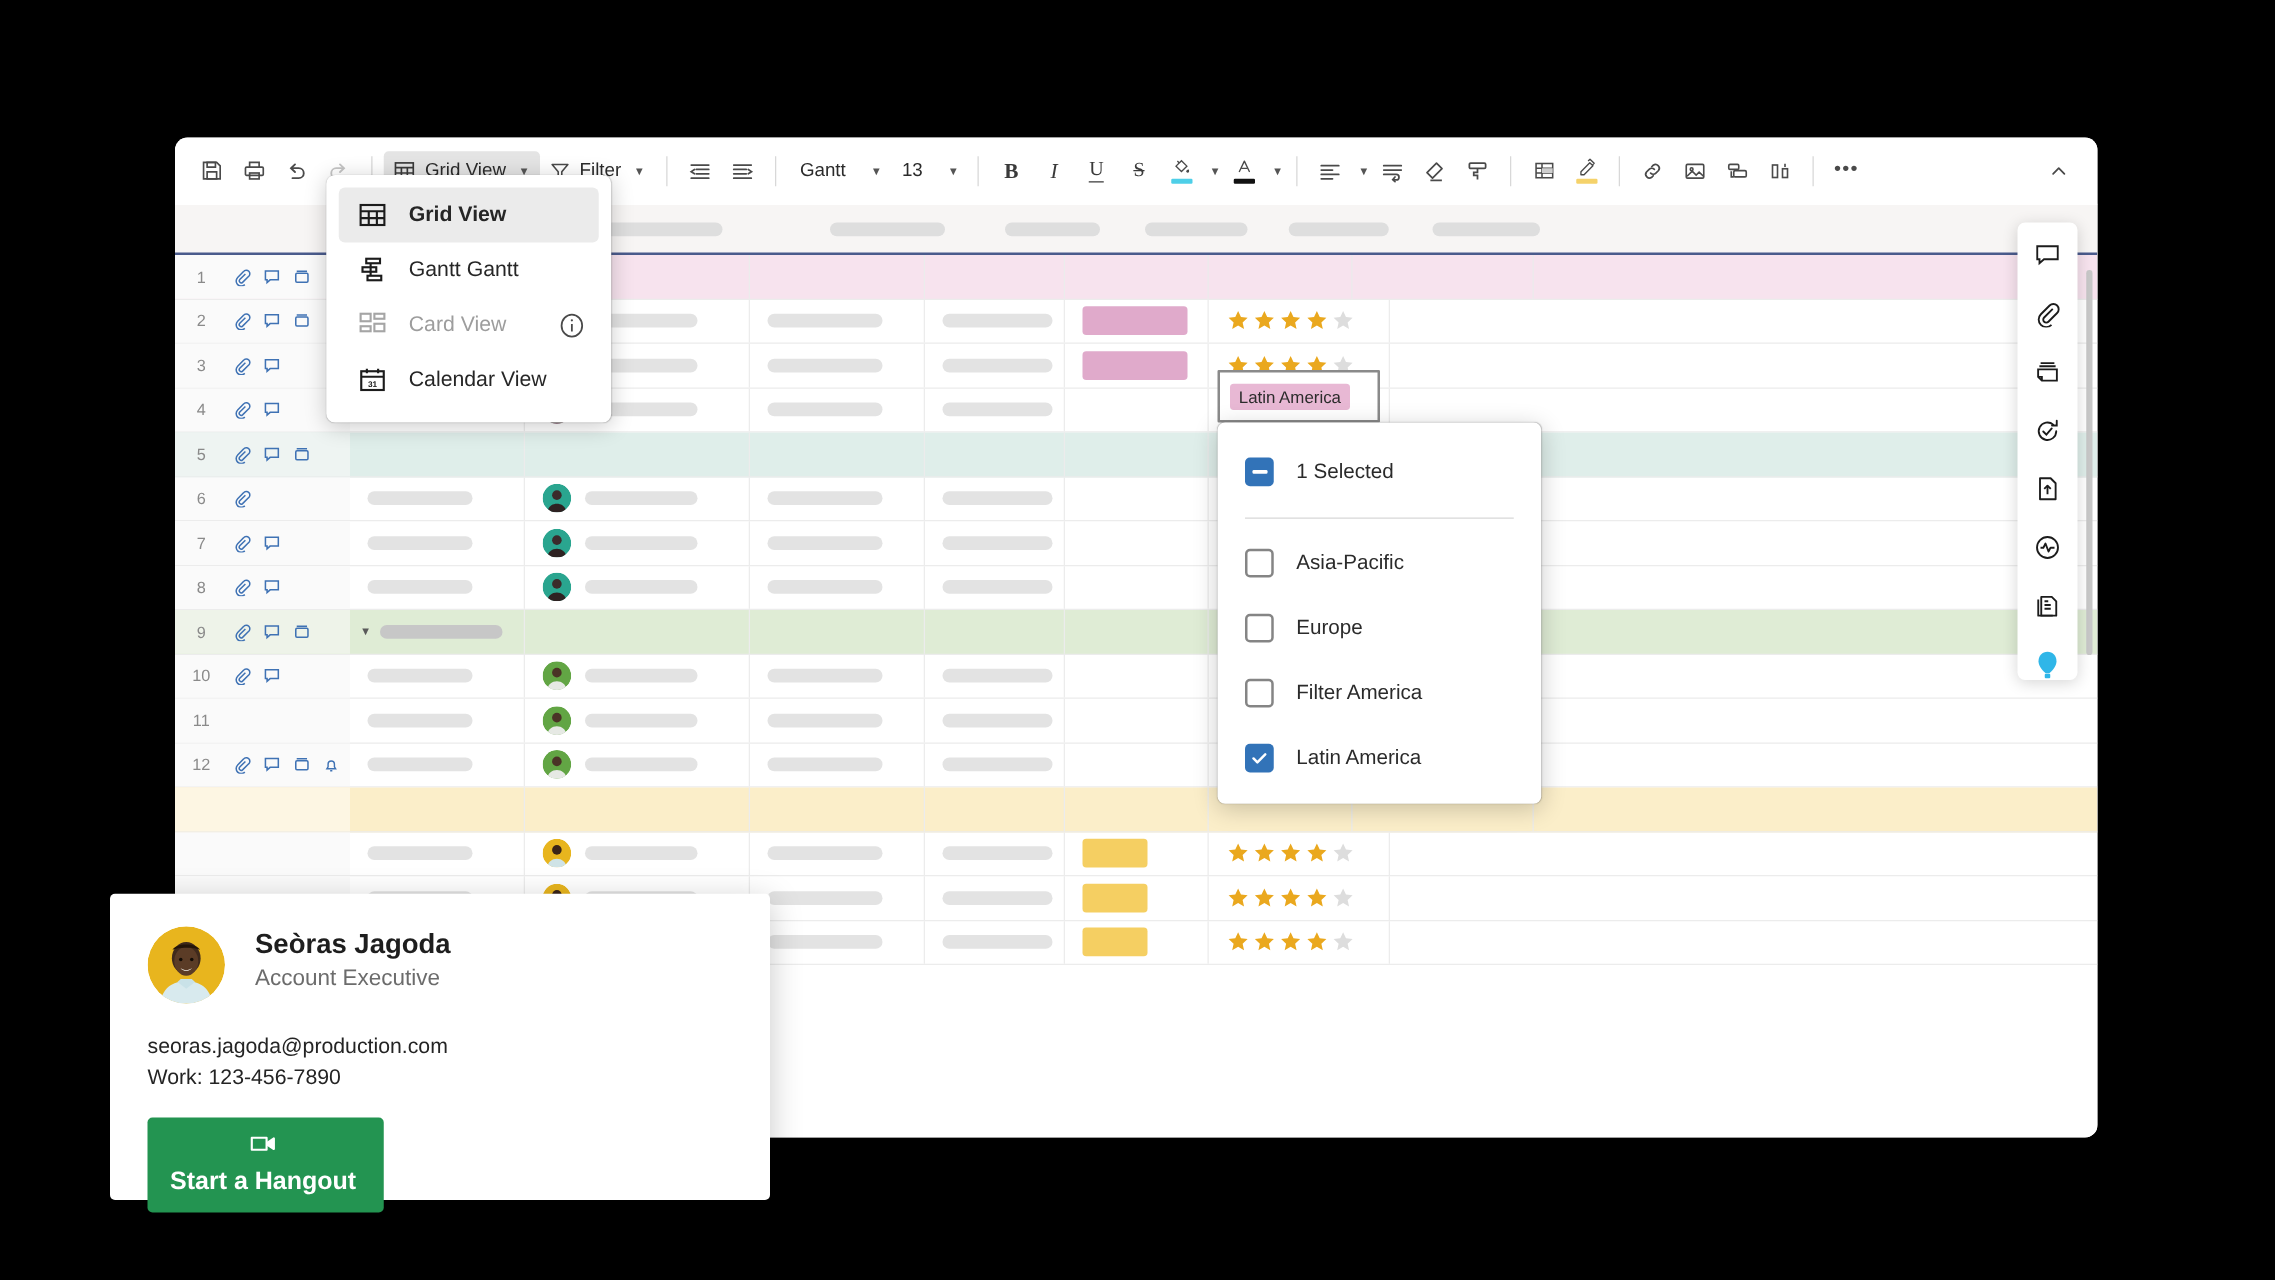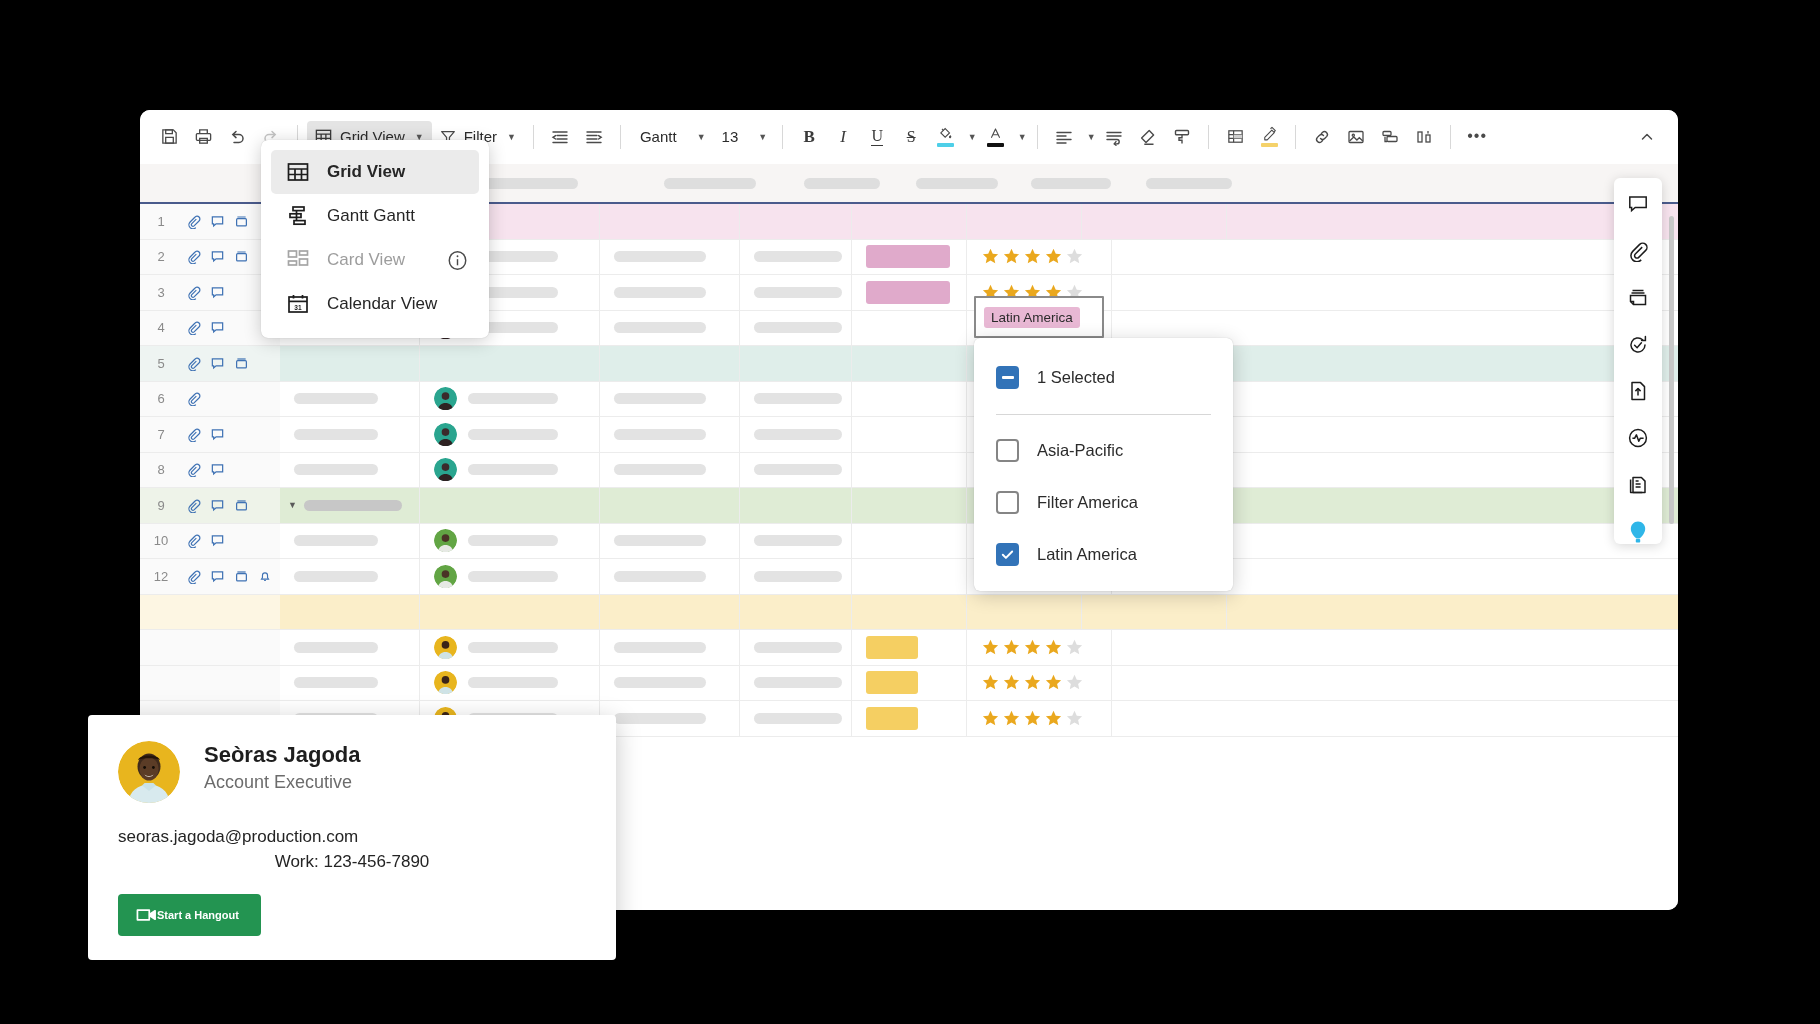--- a/index.html
+++ b/index.html
@@ -162,25 +162,25 @@
     width: 528px; height: 245px;
     background: #ffffff; border-radius: 4px;
     box-shadow: 0 6px 26px rgba(0,0,0,.22);
     padding: 26px 30px 0 30px; z-index: 30;
   }
   .cc-top { display: flex; align-items: flex-start; }
   .cc-avatar { width: 62px; height: 62px; border-radius: 50%; overflow: hidden; flex: none; margin-right: 24px; }
   .cc-name { font-size: 22px; font-weight: bold; color: #1e1e1e; line-height: 1.25; }
   .cc-role { font-size: 18px; color: #6c6c6c; margin-top: 3px; }
   .cc-email { font-size: 17px; color: #242424; margin-top: 24px; }
-  .cc-phone { font-size: 17px; color: #242424; margin-top: 5px; text-align: center; }
+  .cc-phone { font-size: 17px; color: #242424; margin-top: 5px; }
   .cc-btn {
-    display: inline-flex; align-items: center; 
-    background: #239451; color: #ffffff; font-size: 11px; font-weight: bold;
-    padding: 13px 22px 13px 18px; border-radius: 4px; margin-top: 22px; cursor: pointer;
+    display: inline-flex; align-items: center; gap: 11px;
+    background: #239451; color: #ffffff; font-size: 20px; font-weight: bold;
+    padding: 13px 22px 13px 18px; border-radius: 4px; margin-top: 22px; cursor: pointer; flex-direction: column;
   }
 </style>
 </head>
 <body>
 
 <div class="stage">
 
   <div class="app-window">
 
     <div class="toolbar">
@@ -845,20 +845,46 @@
           <div class="cell" style="width:140px">
               <div class="bar" style="width:92px"></div>
             </div>
           <div class="cell" style="width:112px">
               <div class="bar" style="width:88px"></div>
             </div>
           <div class="cell" style="width:115px"></div>
           <div class="cell" style="width:145px"></div>
         </div>
 
+        <div class="row">
+          <div class="cell rownum gutter-bg" style="width:140px;height:100%;">
+            <span class="rn">11</span>
+          </div>
+          <div class="cell" style="width:140px">
+              <div class="bar" style="width:84px"></div>
+            </div>
+          <div class="cell" style="width:180px">
+            <span class="avatar">
+              <svg width="23" height="23" viewBox="0 0 24 24">
+                  <circle cx="12" cy="12" r="12" fill="#62a544"></circle>
+                  <circle cx="12" cy="9.5" r="4" fill="#4a3326"></circle>
+                  <path d="M4 24c.6-5 4-7.3 8-7.3S19.4 19 20 24z" fill="#e6e9e4"></path>
+                </svg>
+            </span>
+            <div class="bar" style="width:90px"></div>
+          </div>
+          <div class="cell" style="width:140px">
+              <div class="bar" style="width:92px"></div>
+            </div>
+          <div class="cell" style="width:112px">
+              <div class="bar" style="width:88px"></div>
+            </div>
+          <div class="cell" style="width:115px"></div>
+          <div class="cell" style="width:145px"></div>
+        </div>
 
         <div class="row">
           <div class="cell rownum gutter-bg" style="width:140px;height:100%;">
             <span class="rn">12</span>
             <span class="row-icons">
               <span>
                   <svg width="15" height="15" viewBox="0 0 16 16" fill="none" stroke="#3f72b4" stroke-width="1.3">
                     <path d="M11 5.5 6.2 10.3a1.7 1.7 0 0 0 2.4 2.4l5-5a3 3 0 1 0-4.2-4.2l-5 5a4.3 4.3 0 0 0 6.1 6.1"></path>
                   </svg>
                 </span>
@@ -1133,20 +1159,24 @@
       <span>1 Selected</span>
     </div>
 
     <div class="fm-divider"></div>
 
     <div class="fm-row" style="margin-top:0">
       <span class="cb empty"></span>
       <span>Asia-Pacific</span>
     </div>
 
+    <div class="fm-row">
+      <span class="cb empty"></span>
+      <span>Europe</span>
+    </div>
 
     <div class="fm-row">
       <span class="cb empty"></span>
       <span>Filter America</span>
     </div>
 
     <div class="fm-row">
       <span class="cb on">
         <svg width="15" height="15" viewBox="0 0 16 16" fill="none" stroke="#ffffff" stroke-width="2.1" stroke-linecap="round" stroke-linejoin="round">
             <path d="M3 8.3 6.3 11.6 13 4.8"></path>

